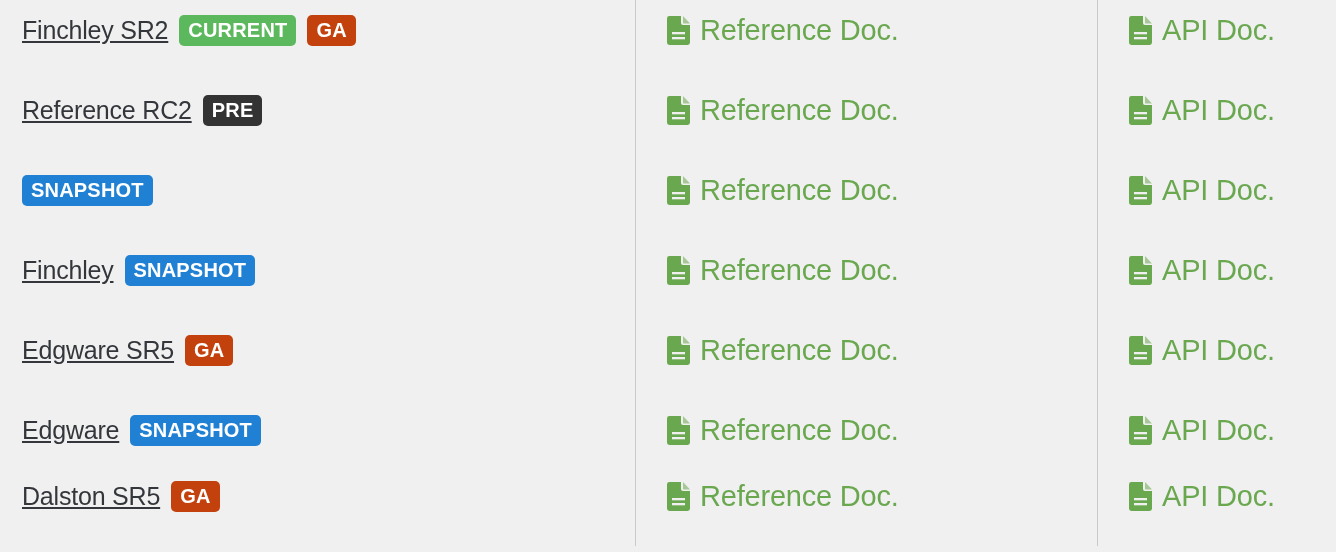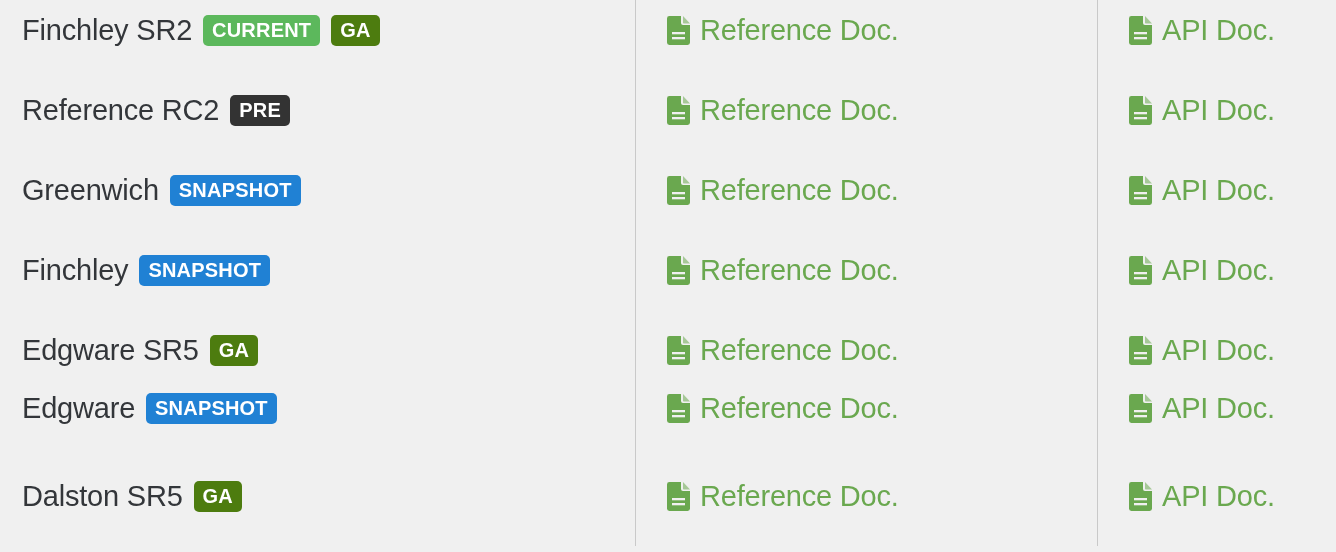--- a/index.html
+++ b/index.html
@@ -50,44 +50,45 @@
     position: relative;
     width: 635px;
     height: 80px;
     display: flex;
     align-items: center;
     padding-left: 22px;
     gap: 11px;
   }
 
   .version-name {
-    font-size: 29px;
+    font-size: 25px;
     font-weight: 400;
     color: #33363a;
     letter-spacing: -0.2px;
     white-space: nowrap;
     line-height: 1;
+    text-decoration: underline;
   }
 
   .badge {
     display: inline-flex;
     align-items: center;
     justify-content: center;
     height: 31px;
     padding: 0 9px;
     border-radius: 5px;
     color: #ffffff;
     font-size: 20px;
     font-weight: 700;
     letter-spacing: 0.2px;
     line-height: 1;
     white-space: nowrap;
   }
   .badge.current  { background: #5cb85c; }
-  .badge.ga       { background: #4d7c0f; }
+  .badge.ga       { background: #c2410c; }
   .badge.pre      { background: #333333; }
   .badge.snapshot { background: #2081d4; }
 
   
   .cell-doc {
     height: 80px;
     display: flex;
     align-items: center;
     gap: 10px;
     white-space: nowrap;
@@ -188,21 +189,20 @@
         </svg>
       </span>
       <span class="doc-label">API Doc.</span>
     </div>
 
   </div>
 
   <div class="row" style="top: 150px;">
 
     <div class="cell-version">
-      <span class="version-name">Greenwich</span>
       <span class="badge-host" style="display: inline-flex; align-items: center; gap: 11px;">
             <span class="badge snapshot">SNAPSHOT</span>
           </span>
     </div>
 
     <div class="cell-doc ref">
       <span class="doc-icon">
         <svg viewBox="0 0 23 29" xmlns="http://www.w3.org/2000/svg" aria-hidden="true">
           <path fill="#6aa84f" d="M14 0H2.4A2.4 2.4 0 0 0 0 2.4v24.2A2.4 2.4 0 0 0 2.4 29h18.2a2.4 2.4 0 0 0 2.4-2.4V9h-7a2 2 0 0 1-2-2V0z"></path>
           <path fill="#6aa84f" d="M16 0v6.6c0 .6.4 1 1 1H23L16 0z" opacity="0.55"></path>
@@ -290,21 +290,21 @@
           <path fill="#6aa84f" d="M16 0v6.6c0 .6.4 1 1 1H23L16 0z" opacity="0.55"></path>
           <rect x="5" y="16" width="13" height="2.3" fill="#f0f0f0"></rect>
           <rect x="5" y="21" width="13" height="2.3" fill="#f0f0f0"></rect>
         </svg>
       </span>
       <span class="doc-label">API Doc.</span>
     </div>
 
   </div>
 
-  <div class="row" style="top: 368px;">
+  <div class="row" style="top: 390px;">
 
     <div class="cell-version">
       <span class="version-name">Edgware</span>
       <span class="badge-host" style="display: inline-flex; align-items: center; gap: 11px;">
             <span class="badge snapshot">SNAPSHOT</span>
           </span>
     </div>
 
     <div class="cell-doc ref">
       <span class="doc-icon">

